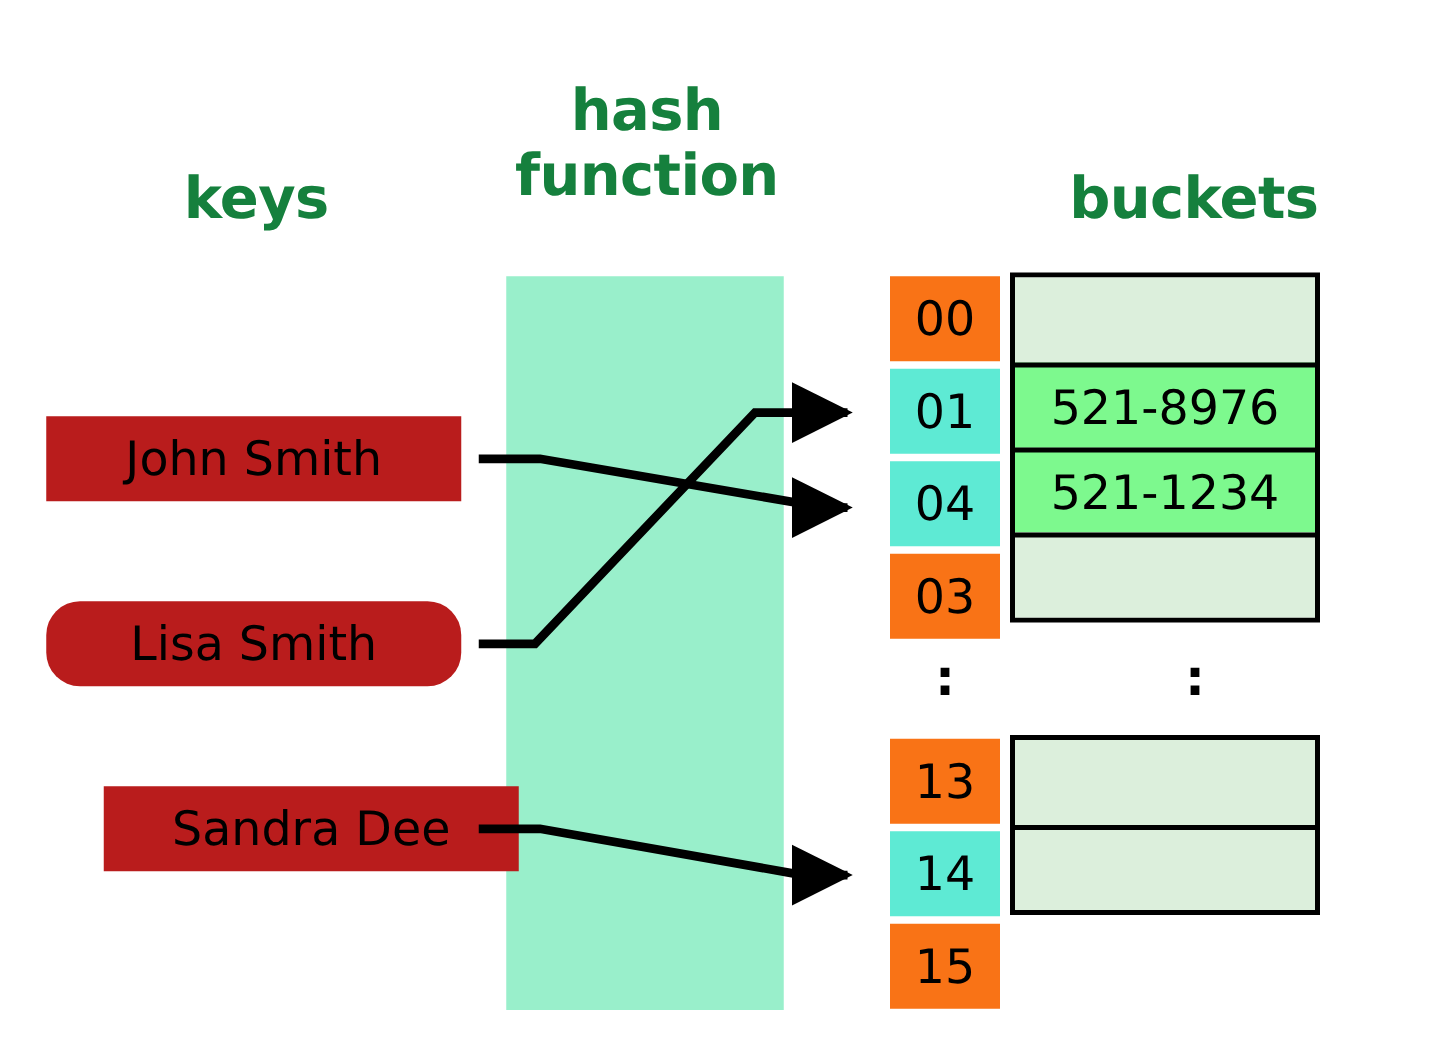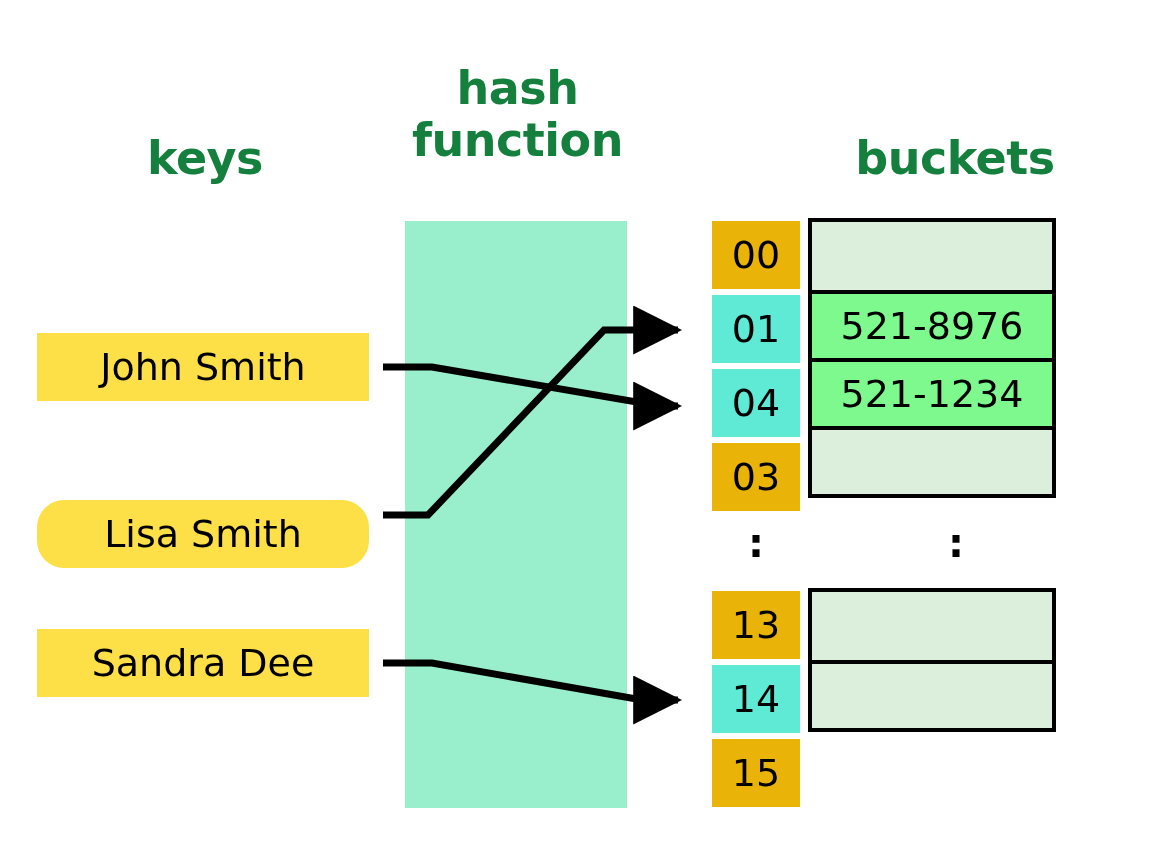--- a/index.html
+++ b/index.html
@@ -40,30 +40,30 @@
     height: 587px;
     background: #99efcb;
   }
 
   
   .key-box {
     position: absolute;
     left: 37px;
     width: 332px;
     height: 68px;
-    background: #fde047;
+    background: #b91c1c;
     display: flex;
     align-items: center;
     justify-content: center;
     font-size: 38px;
     color: #000000;
   }
   #key-0 { top: 333px; }
-  #key-1 { top: 500px; border-radius: 27px; }
-  #key-2 { top: 629px; }
+  #key-1 { top: 481px; border-radius: 27px; }
+  #key-2 { top: 629px; margin-left: 46px; }
 
   
   #wires {
     position: absolute;
     left: 0;
     top: 0;
     width: 1160px;
     height: 846px;
     pointer-events: none;
   }
@@ -72,21 +72,21 @@
   .idx-cell {
     position: absolute;
     left: 712px;
     width: 88px;
     height: 68px;
     display: flex;
     align-items: center;
     justify-content: center;
     font-size: 38px;
     color: #000000;
-    background: #eab308;
+    background: #f97316;
   }
   .idx-cell.hl { background: #5eead4; }
 
   
   .bucket-group {
     position: absolute;
     left: 808px;
     width: 248px;
     border: 4px solid #000000;
     box-sizing: border-box;

